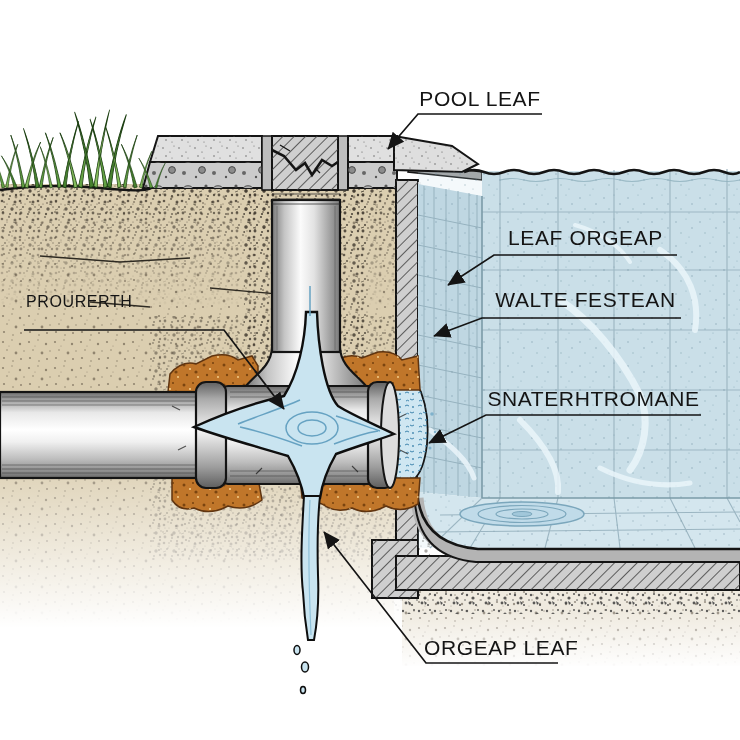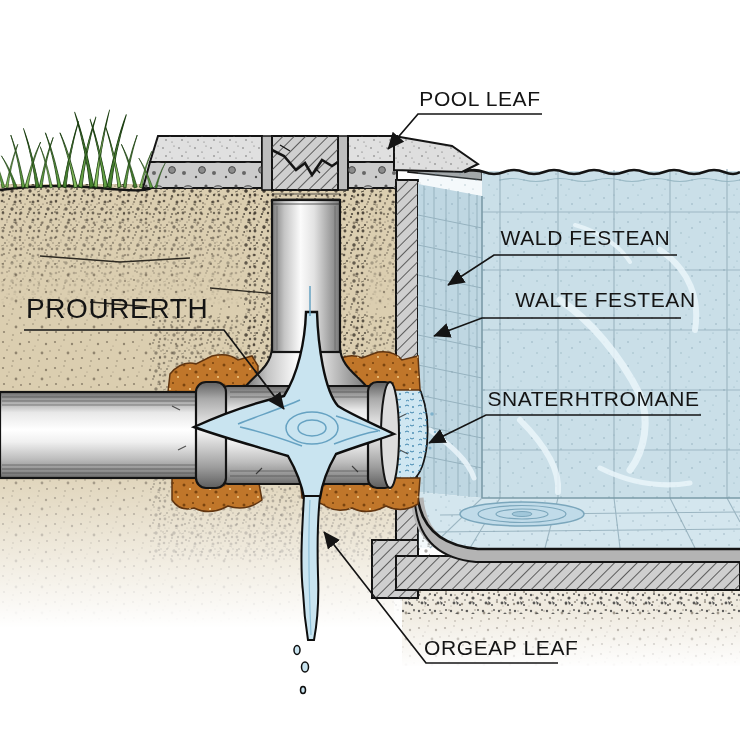--- a/index.html
+++ b/index.html
@@ -391,18 +391,18 @@
     <path d="M542,114 L418,114 L388,149" marker-end="url(#arw)"></path>
     <path d="M24,330 L224,330 L284,409" marker-end="url(#arw)"></path>
     <path d="M677,255 L494,255 L448,285" marker-end="url(#arw)"></path>
     <path d="M681,318 L482,318 L434,336" marker-end="url(#arw)"></path>
     <path d="M701,415 L486,415 L429,443" marker-end="url(#arw)"></path>
     <path d="M558,663 L426,663 L324,532" marker-end="url(#arw)"></path>
   </g>
 </svg>
 
 <div class="lbl" style="left:416px;top:88px;width:128px;">POOL LEAF</div>
-<div class="lbl left" style="left:26px;top:294px;width:200px;font-size:28px;">PROURERTH</div>
-<div class="lbl" style="left:492px;top:227px;width:187px;">WALD FESTEAN</div>
-<div class="lbl" style="left:504px;top:289px;width:203px;">WALTE FESTEAN</div>
+<div class="lbl left" style="left:26px;top:294px;width:200px;font-size:16px;">PROURERTH</div>
+<div class="lbl" style="left:492px;top:227px;width:187px;">LEAF ORGEAP</div>
+<div class="lbl" style="left:484px;top:289px;width:203px;">WALTE FESTEAN</div>
 <div class="lbl" style="left:484px;top:388px;width:219px;">SNATERHTROMANE</div>
 <div class="lbl" style="left:424px;top:637px;width:136px;">ORGEAP LEAF</div>
 </div>
 
 </body></html>

